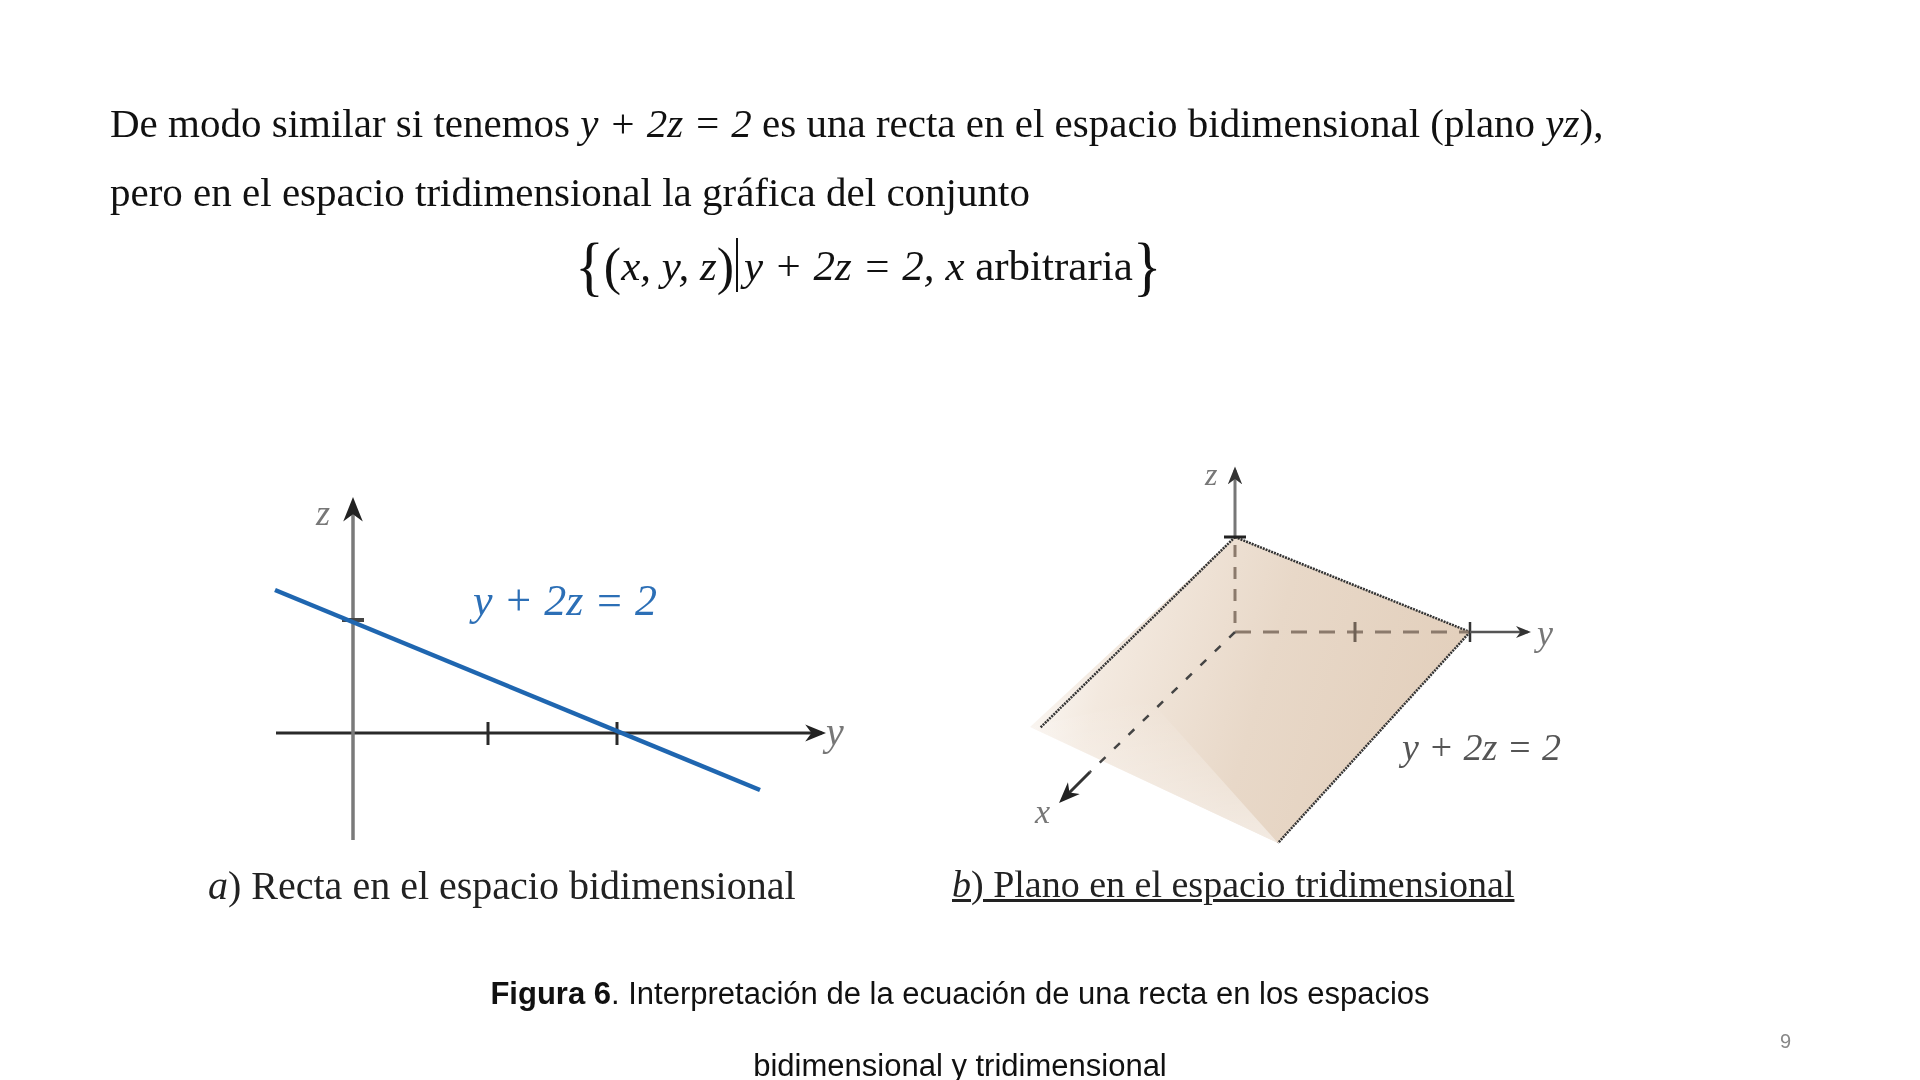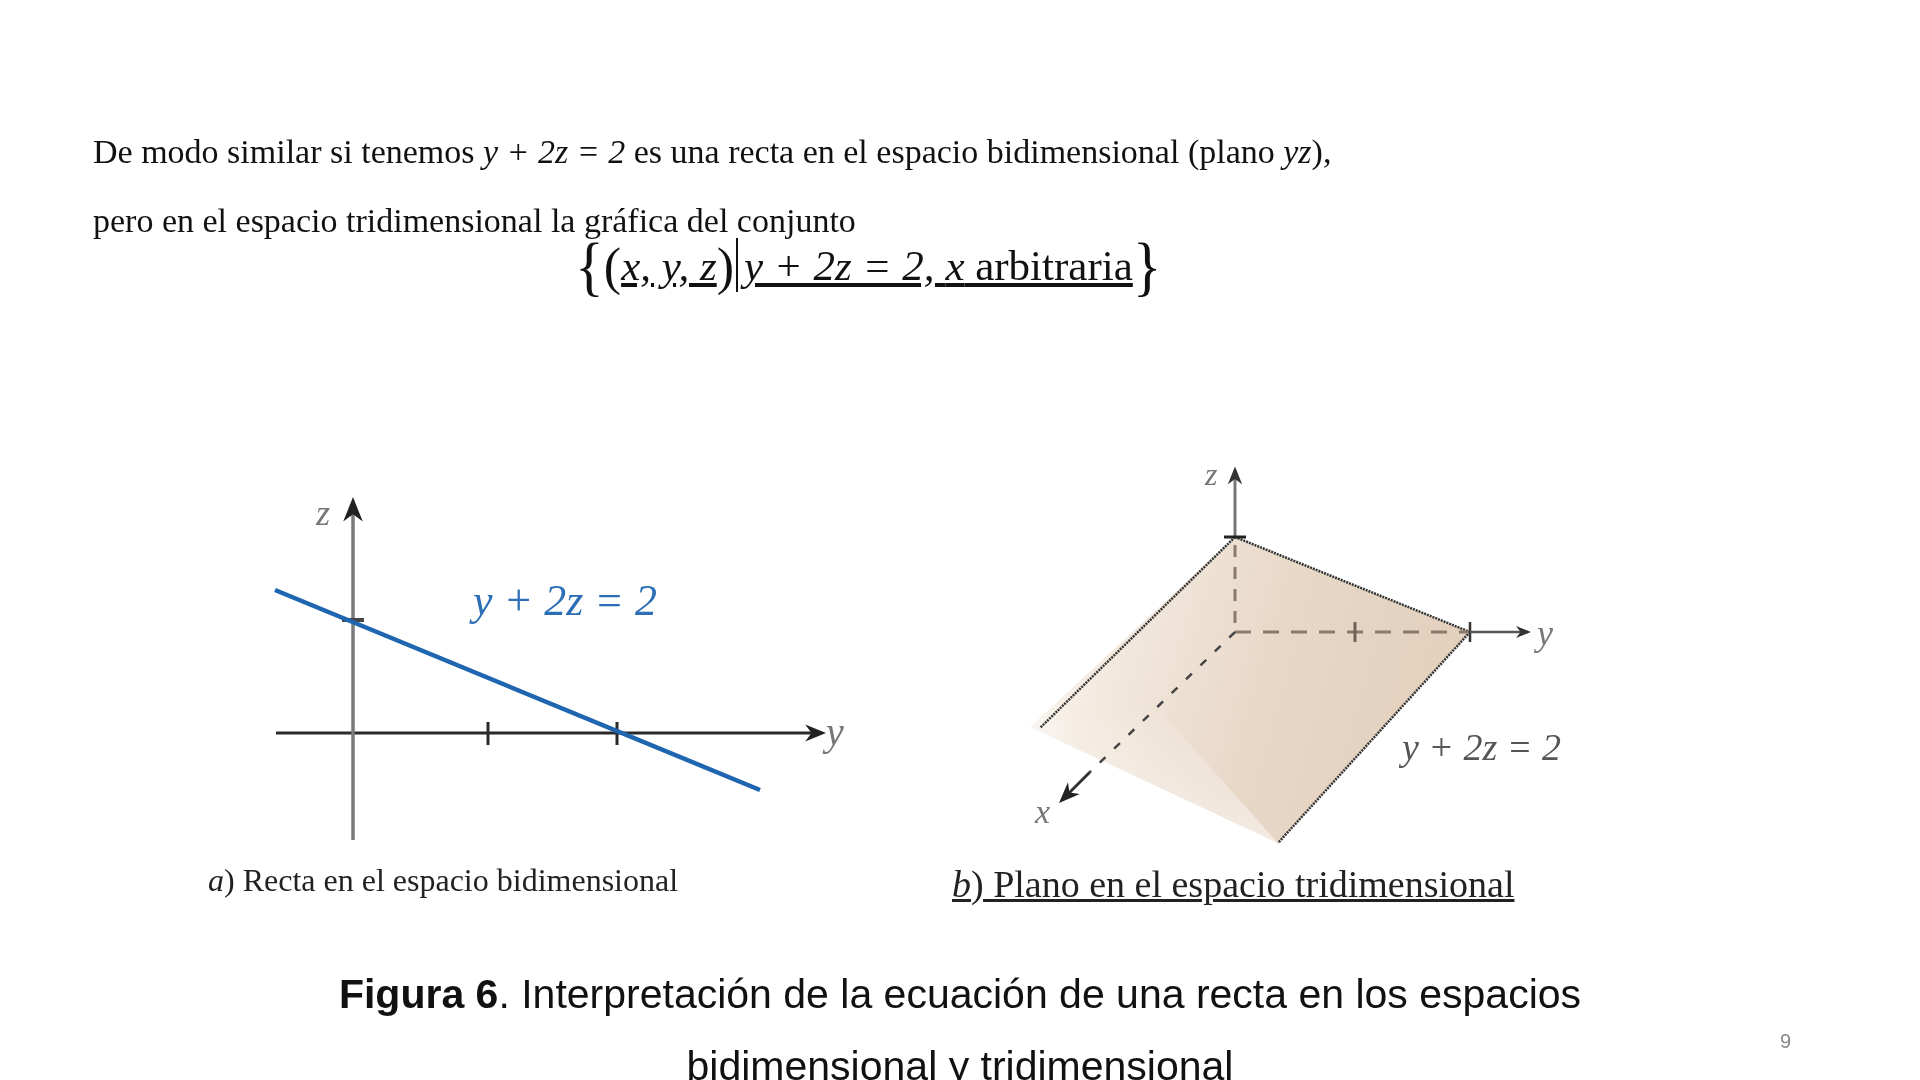--- a/index.html
+++ b/index.html
@@ -1,27 +1,27 @@
 <!DOCTYPE html>
 <html><head>
 <meta charset="utf-8">
 <style>
   html, body { margin:0; padding:0; background:#ffffff; }
   body { width:1920px; height:1080px; position:relative; overflow:hidden; }
   .slide { position:absolute; inset:0; background:#fff; }
   .serif { font-family:"Liberation Serif","DejaVu Serif",serif; color:#111; }
-  .line { position:absolute; left:93px; font-size:34px; white-space:nowrap; line-height:1;margin-top:32px; }
+  .line { position:absolute; left:110px; font-size:41px; white-space:nowrap; line-height:1; }
   .it { font-style:italic; }
-  .formula { position:absolute; left:575px; top:236px; font-size:43px; white-space:nowrap; line-height:1;text-decoration:underline; }
+  .formula { position:absolute; left:575px; top:236px; font-size:43px; white-space:nowrap; line-height:1; }
   .brace { font-size:60px; display:inline-block; transform:scaleY(1.1); vertical-align:-6px; font-weight:lighter; }
   .paren { font-size:52px; display:inline-block; vertical-align:-4px; }
   .bar { display:inline-block; width:2px; height:54px; background:#111; vertical-align:-12px; margin:0 6px 0 2px; }
   .fig { position:absolute; }
-  .caption-sub { position:absolute; top:862px; font-size:32px; white-space:nowrap; color:#222; }
-  .figcap { position:absolute; left:0; width:1920px; text-align:center; font-family:"Liberation Sans","DejaVu Sans",sans-serif; font-size:41px; color:#111; line-height:44px; }
+  .caption-sub { position:absolute; top:862px; font-size:40px; white-space:nowrap; color:#222; }
+  .figcap { position:absolute; left:0; width:1920px; text-align:center; font-family:"Liberation Sans","DejaVu Sans",sans-serif; font-size:31px; color:#111; line-height:44px; }
   .figcap b { font-weight:bold; }
   .pagenum { position:absolute; left:1780px; top:1030px; font-family:"Liberation Sans","DejaVu Sans",sans-serif; font-size:20px; color:#888; }
   svg text { font-family:"Liberation Serif","DejaVu Serif",serif; }
 </style>
 </head>
 <body>
 
 <div class="slide">
 
   <div class="line serif" style="top:103px;">

